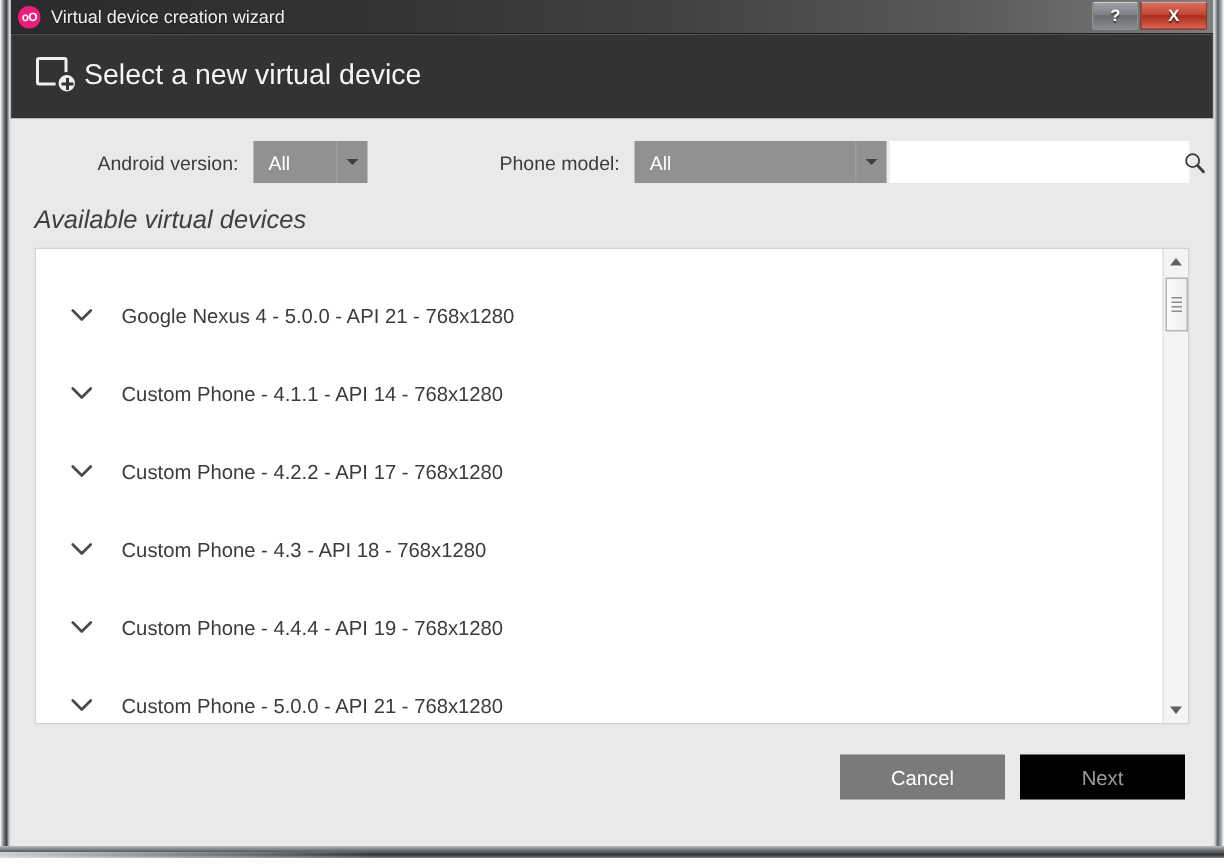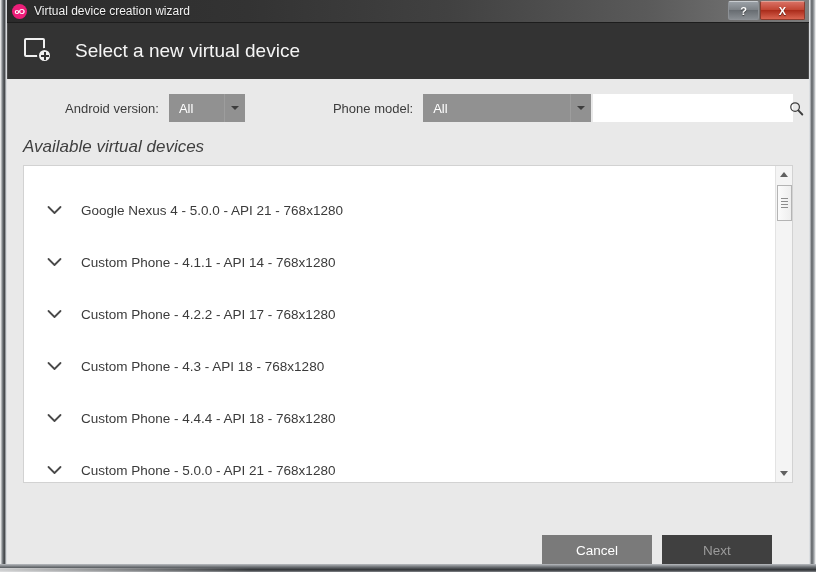--- a/index.html
+++ b/index.html
@@ -199,21 +199,20 @@
   }
   .header-icon .plus-badge:before {
     left: 4.5px; top: 1.5px; width: 2px; height: 8px;
   }
   .header-icon .plus-badge:after {
     left: 1.5px; top: 4.5px; width: 8px; height: 2px;
   }
   .header-title {
     color: #f5f5f5;
     font-size: 19px;
-    margin-left: 19px;
     font-weight: normal;
   }
 
   
   .body {
     flex: 1 1 auto;
     background: #e9e9e9;
     position: relative;
     padding: 0 16px;
     box-sizing: border-box;
@@ -393,43 +392,43 @@
     background: #8d8d8d;
   }
 
   
   .footer {
     position: absolute;
     left: 0; right: 0;
     bottom: 0;
     height: 62px;
     display: flex;
-    align-items: flex-end;
+    align-items: flex-start;
     justify-content: flex-end;
-    padding-right: 37px;
+    padding-right: 19px;
     gap: 10px;
     box-sizing: border-box;
   }
   .btn {
     width: 110px;
     height: 30px;
     font-size: 13.5px;
     display: flex;
     align-items: center;
     justify-content: center;
     box-sizing: border-box;
     border: none;
     font-family: "Liberation Sans", sans-serif;
   }
   .btn.primary {
     background: #7a7a7a;
     color: #ffffff;
   }
   .btn.disabled {
-    background: #404040;
+    background: #000000;
     color: #9b9b9b;
   }
 
   
   #taskbar-edge {
     position: absolute;
     left: 0;
     top: 572px;
     width: 816px;
     height: 6px;
@@ -527,21 +526,21 @@
                 </svg>
               </div>
               <div class="device-label">Custom Phone - 4.3 - API 18 - 768x1280</div>
             </div>
             <div class="device-item">
               <div class="device-chevron">
                 <svg width="15" height="10" viewBox="0 0 15 10" aria-hidden="true">
                   <polyline points="1.5,2 7.5,8 13.5,2" fill="none" stroke="#4a4a4a" stroke-width="1.8" stroke-linecap="round" stroke-linejoin="round"></polyline>
                 </svg>
               </div>
-              <div class="device-label">Custom Phone - 4.4.4 - API 18 - 768x1280</div>
+              <div class="device-label">Custom Phone - 4.4.4 - API 19 - 768x1280</div>
             </div>
             <div class="device-item">
               <div class="device-chevron">
                 <svg width="15" height="10" viewBox="0 0 15 10" aria-hidden="true">
                   <polyline points="1.5,2 7.5,8 13.5,2" fill="none" stroke="#4a4a4a" stroke-width="1.8" stroke-linecap="round" stroke-linejoin="round"></polyline>
                 </svg>
               </div>
               <div class="device-label">Custom Phone - 5.0.0 - API 21 - 768x1280</div>
             </div>
           </div>

